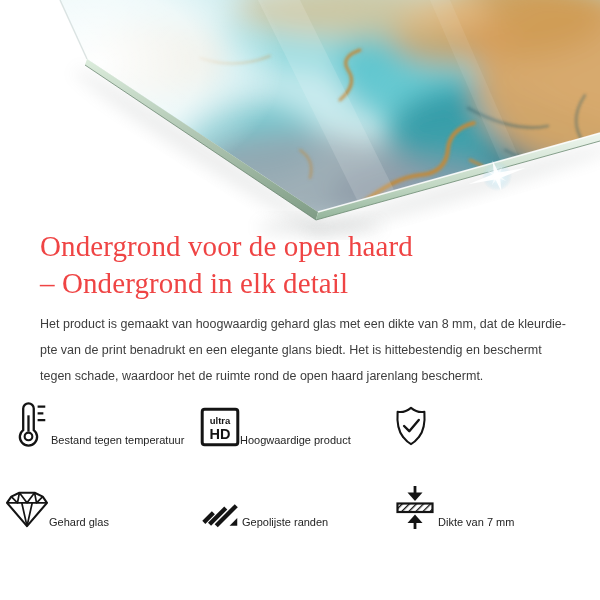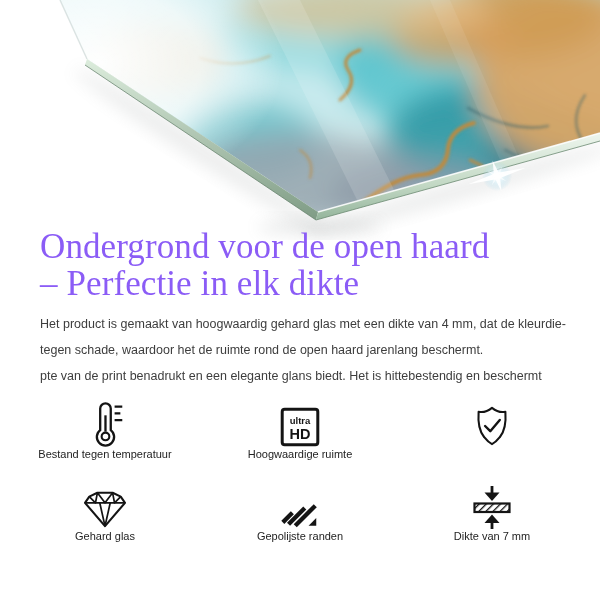--- a/index.html
+++ b/index.html
@@ -1,24 +1,24 @@
 <!DOCTYPE html>
 <html><head>
 <meta charset="utf-8">
 <style>
   html,body{margin:0;padding:0;}
   body{width:600px;height:600px;background:#ffffff;font-family:"Liberation Sans",sans-serif;overflow:hidden;}
   .canvas{position:relative;width:600px;height:600px;background:#ffffff;overflow:hidden;}
   .hero{position:absolute;left:0;top:0;width:600px;height:240px;}
   .heading{position:absolute;left:40px;top:228px;font-family:"Liberation Serif",serif;font-weight:400;
-           font-size:35px;line-height:37px;color:#8b5cf6;letter-spacing:.1px;}
+           font-size:29px;line-height:37px;color:#ef4444;letter-spacing:.1px;}
   .heading span{display:block;white-space:nowrap;}
   .para{position:absolute;left:40px;top:311px;font-size:12.5px;line-height:26px;color:#3d3d3d;}
   .para span{display:block;white-space:nowrap;}
-  .feature{position:absolute;width:200px;display:flex;flex-direction:column;align-items:center;}
+  .feature{position:absolute;width:200px;display:flex;flex-direction:row;align-items:flex-end;}
   .icon-box{display:flex;align-items:flex-end;justify-content:center;}
   .row1 .icon-box{height:48px;}
   .row2 .icon-box{height:42px;}
   .feature .label{font-size:11px;line-height:14px;color:#232323;text-align:center;white-space:nowrap;}
   .f1{left:5px;top:399px;}  .f2{left:200px;top:399px;}  .f3{left:392px;top:399px;}
   .f4{left:5px;top:487px;}  .f5{left:200px;top:487px;}  .f6{left:392px;top:487px;}
   svg.icon{display:block;}
   .ultra-txt{font-family:"Liberation Sans",sans-serif;font-weight:700;}
 </style>
 </head>
@@ -123,27 +123,27 @@
       <g transform="rotate(45)" opacity=".6">
         <polygon points="0,-1.6 11,0 0,1.6 -11,0" fill="#ffffff"></polygon>
         <polygon points="0,-11 1.6,0 0,11 -1.6,0" fill="#ffffff"></polygon>
       </g>
       <circle r="2.6" fill="#ffffff"></circle>
     </g>
   </svg>
 
   <h1 class="heading" style="margin:0;">
     <span>Ondergrond voor de open haard</span>
-    <span>– Perfectie in elk dikte</span>
+    <span>– Ondergrond in elk detail</span>
   </h1>
 
   <p class="para" style="margin:0;">
-    <span>Het product is gemaakt van hoogwaardig gehard glas met een dikte van 4 mm, dat de kleurdie-</span>
+    <span>Het product is gemaakt van hoogwaardig gehard glas met een dikte van 8 mm, dat de kleurdie-</span>
+    <span>pte van de print benadrukt en een elegante glans biedt. Het is hittebestendig en beschermt</span>
     <span>tegen schade, waardoor het de ruimte rond de open haard jarenlang beschermt.</span>
-    <span>pte van de print benadrukt en een elegante glans biedt. Het is hittebestendig en beschermt</span>
   </p>
 
   <div class="feature row1 f1">
     <div class="icon-box">
       <svg class="icon" width="46" height="48" viewBox="0 0 46 50" fill="none" stroke="#141414">
         <path d="M18,10 a5.5,5.5 0 0 1 11,0 V32.4 a9,9 0 1 1 -11,0 Z" stroke-width="2.4"></path>
         <line x1="23.5" y1="17" x2="23.5" y2="34" stroke-width="2.4"></line>
         <circle cx="23.5" cy="39" r="4" stroke-width="2.2"></circle>
         <path d="M33,8 h8 M33,15 h6 M33,22 h8" stroke-width="2.2"></path>
       </svg>
@@ -152,21 +152,21 @@
   </div>
 
   <div class="feature row1 f2">
     <div class="icon-box">
       <svg class="icon" width="40" height="40" viewBox="0 0 40 40">
         <rect x="2.2" y="2.2" width="35.6" height="35.6" rx="2.5" fill="none" stroke="#141414" stroke-width="3"></rect>
         <text class="ultra-txt" x="20" y="17" text-anchor="middle" font-size="9.5" fill="#141414">ultra</text>
         <text class="ultra-txt" x="20" y="31.5" text-anchor="middle" font-size="14.5" font-weight="800" fill="#141414">HD</text>
       </svg>
     </div>
-    <div class="label">Hoogwaardige ruimte</div>
+    <div class="label">Hoogwaardige product</div>
   </div>
 
   <div class="feature row1 f3">
     <div class="icon-box">
       <svg class="icon" width="38" height="42" viewBox="0 0 44 48" fill="none" stroke="#141414" stroke-linejoin="round">
         <path d="M22,3 C27,7 33,8.5 37.5,7.5 C38.5,21 36,31 31,37 C27.5,41.5 24,44 22,45 C20,44 16.5,41.5 13,37 C8,31 5.5,21 6.5,7.5 C11,8.5 17,7 22,3 Z" stroke-width="2.4"></path>
         <path d="M14,24 L20,30 L31,17" stroke-width="2.8" stroke-linecap="round"></path>
       </svg>
     </div>
   </div>

